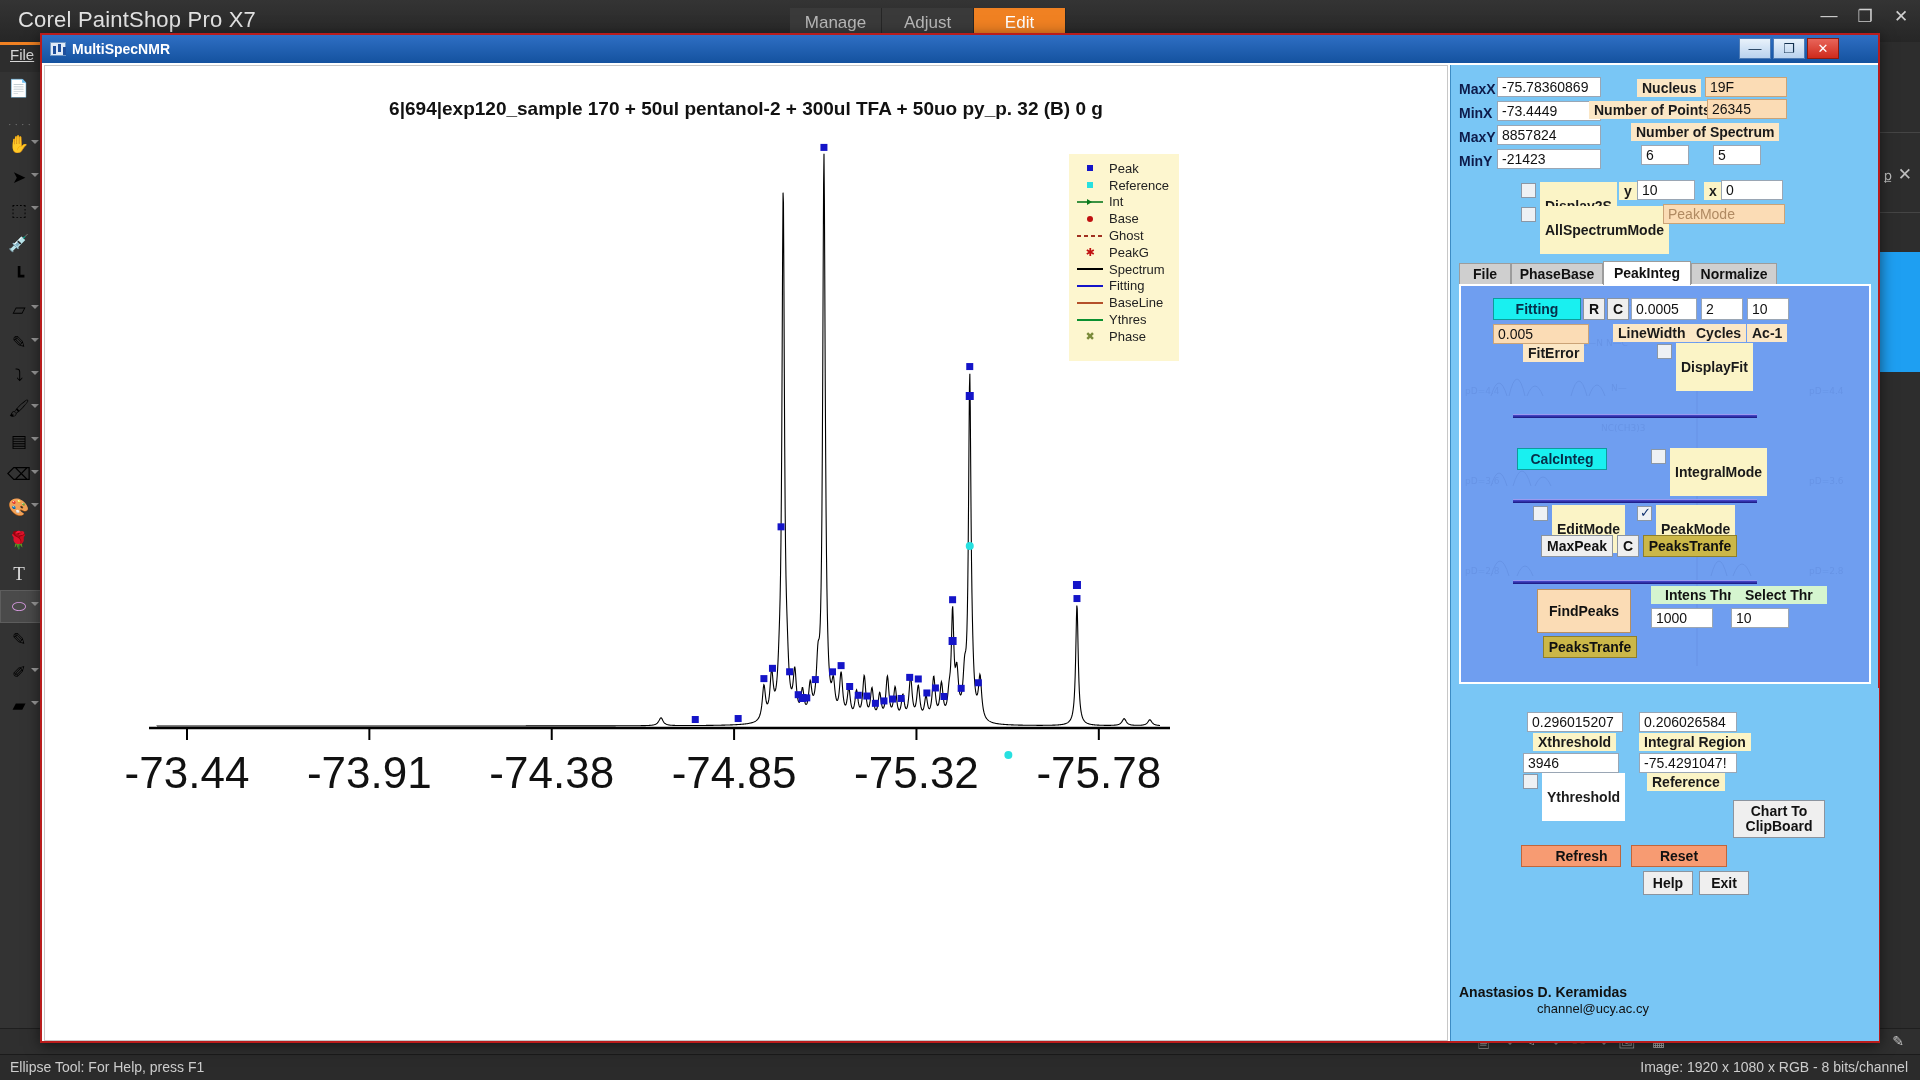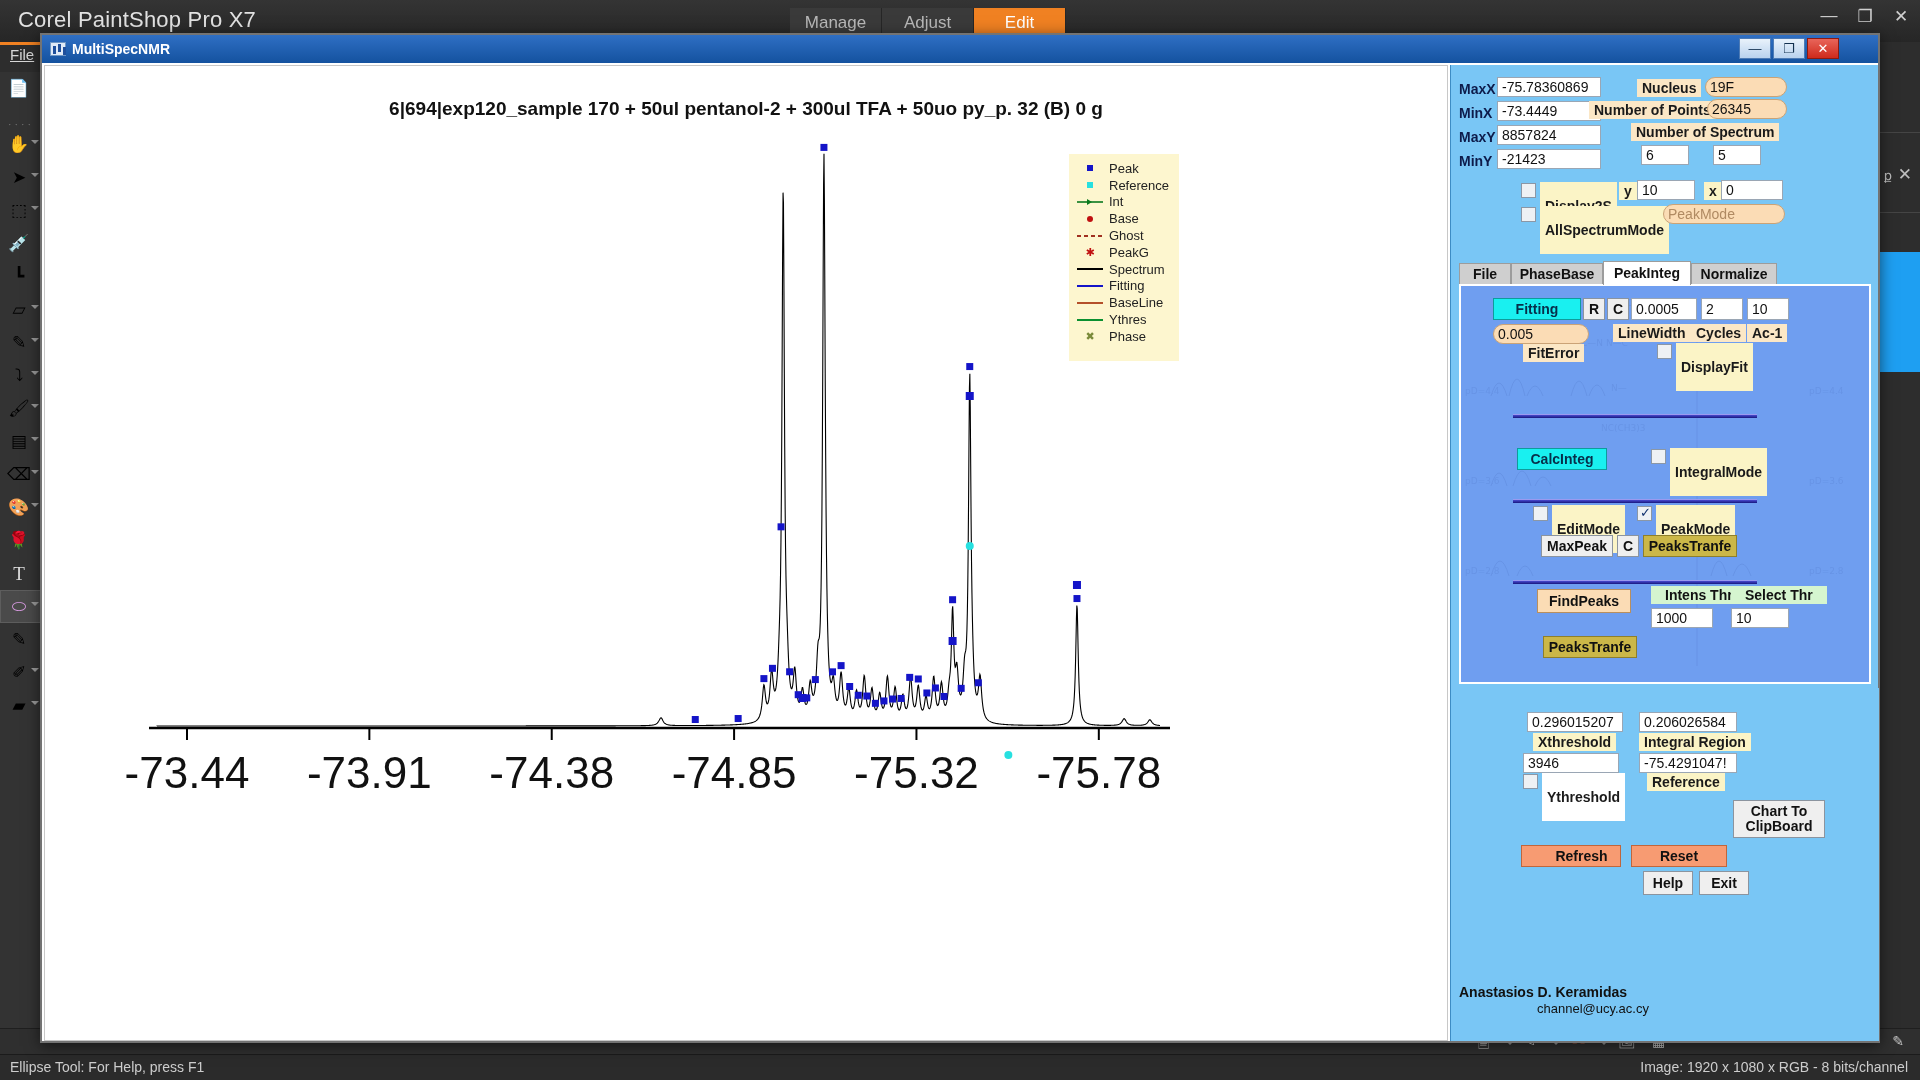--- a/index.html
+++ b/index.html
@@ -83,21 +83,21 @@
   #psp-statusbar {
     position:absolute; left:0; bottom:0; width:1920px; height:26px;
     background:#2b2b2b; border-top:1px solid #1b1b1b;
   }
   #psp-status-left { position:absolute; left:10px; top:4px; color:#cdcdcd; font-size:14px; }
   #psp-status-right { position:absolute; right:12px; top:4px; color:#cdcdcd; font-size:14px; }
 
   
   #nmr-window {
     position:absolute; left:40px; top:33px; width:1840px; height:1010px;
-    border:2px solid #737373; background:#fff;
+    border:2px solid #b91c1c; background:#fff;
     box-shadow:0 3px 14px rgba(0,0,0,.55);
   }
   #nmr-titlebar {
     position:absolute; left:0; top:0; width:100%; height:28px;
     background:linear-gradient(#2f6fc4,#14529f);
     display:flex; align-items:center;
   }
   #nmr-appicon {
     width:16px;height:14px;margin-left:8px;margin-right:6px;
     background:#dfeaf7; border:1px solid #6e96c4; position:relative;
@@ -160,21 +160,21 @@
     background:#fbf4c6; padding:1px 5px; white-space:nowrap;
   }
   .greenlbl {
     position:absolute; font-weight:bold; font-size:14px; color:#111;
     background:#d5f5cf; padding:1px 14px; white-space:nowrap;
   }
   .tf {
     position:absolute; background:#fff; border:1px solid #9aa6b4;
     font-size:14px; color:#111; padding:1px 4px; overflow:hidden; white-space:nowrap;
   }
-  .tf.tan { background:#fbdcb5; border-color:#caa377;border-radius:10px; }
+  .tf.tan { background:#fbdcb5; border-color:#caa377; }
   .tf.tan.ph { color:#b08a62; }
   .cb {
     position:absolute; width:15px; height:15px; background:#eef1f4;
     border:1px solid #8b97a6;
   }
   .cb.checked::after {
     content:"\2713"; position:absolute; left:2px; top:-2px; font-size:13px; color:#10306e;
   }
   .cblabel {
     position:absolute; background:#fbf4c6; font-weight:bold; font-size:14px;
@@ -578,21 +578,21 @@
       <span class="cblabel" style="left:91px; top:219px;">EditMode</span>
       <span class="cb checked" style="left:176px; top:220px;"></span>
       <span class="cblabel" style="left:195px; top:219px;">PeakMode</span>
 
       <span class="btn grey" style="left:80px; top:249px; width:72px; height:22px;">MaxPeak</span>
       <span class="btn grey" style="left:156px; top:249px; width:22px; height:22px;">C</span>
       <span class="btn olive" style="left:182px; top:249px; width:94px; height:22px;">PeaksTranfe</span>
 
       <span class="hr-blue" style="left:52px; top:294px; width:244px;"></span>
 
-      <span class="btn tan" style="left:76px; top:303px; width:94px; height:24px;">FindPeaks</span>
+      <span class="btn tan" style="left:76px; top:303px; width:94px; height:44px;">FindPeaks</span>
       <span class="greenlbl" style="left:190px; top:300px;">Intens Thr</span>
       <span class="greenlbl" style="left:270px; top:300px;">Select Thr</span>
       <span class="tf" style="left:190px; top:322px; width:62px; height:20px; line-height:17px;">1000</span>
       <span class="tf" style="left:270px; top:322px; width:58px; height:20px; line-height:17px;">10</span>
       <span class="btn olive" style="left:82px; top:350px; width:94px; height:22px;">PeaksTranfe</span>
     </div>
 
     <span class="hr-blue" style="left:60px; top:646px; width:244px;"></span>
     <span class="btn grey" style="left:4px;   top:653px; width:74px; height:22px;">ReferX</span>
     <span class="btn tan" style="left:86px;  top:653px; width:78px; height:22px;">ReferXY</span>

